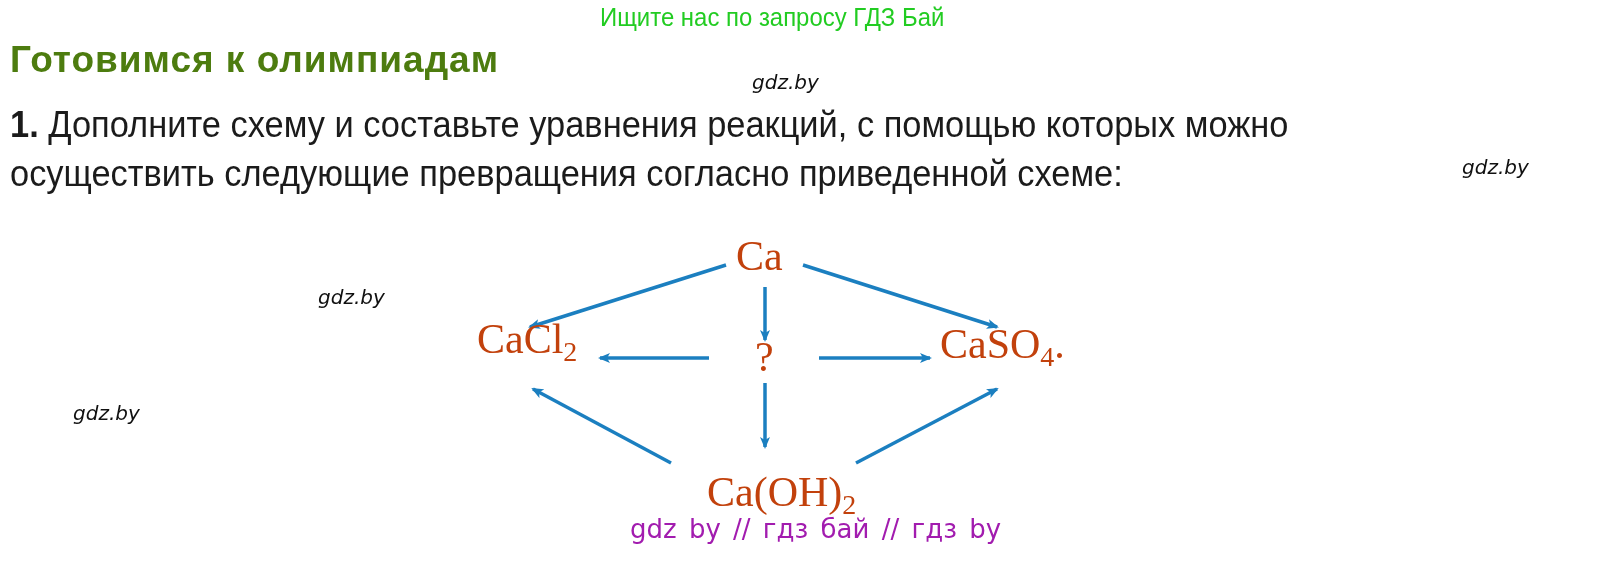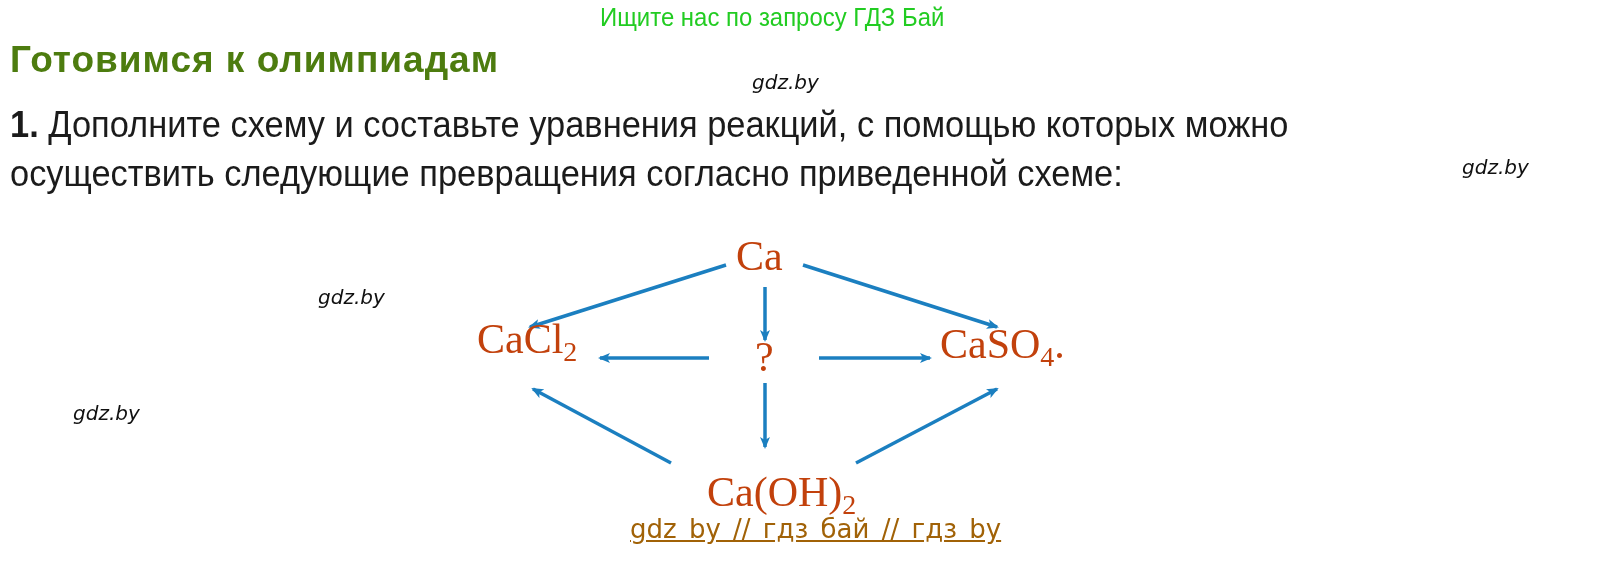--- a/index.html
+++ b/index.html
@@ -6,21 +6,21 @@
   body { width:1618px; height:568px; position:relative; overflow:hidden; font-family:"Liberation Sans", sans-serif; }
   .abs { position:absolute; white-space:nowrap; }
   .banner { left:600px; top:2px; font-size:26px; color:#22cc22; font-family:"Liberation Sans", sans-serif; transform:scaleX(0.92); transform-origin:left top; }
   .heading { left:10px; top:39px; font-size:37px; font-weight:bold; color:#4d7c0f; font-family:"Liberation Sans", sans-serif; letter-spacing:1px; }
   .wm { font-size:20px; color:#111; font-family:"DejaVu Sans", sans-serif;font-style:italic; }
   .task { left:10px; font-size:37px; color:#1b1b1b; font-family:"Liberation Sans", sans-serif; transform:scaleX(0.93); transform-origin:left top; }
   .task b { font-weight:bold; }
   .diagram { position:absolute; left:0; top:0; width:1618px; height:568px; }
   .chem { position:absolute; font-family:Liberation Serif, serif; font-size:42px; color:#c2410c; white-space:nowrap; }
   .chem sub { font-size:28px; vertical-align:-8px; }
-  .footer { left:630px; top:514px; font-size:26px; color:#a16207; font-family:"DejaVu Sans", sans-serif; word-spacing:4px;text-decoration:underline; }
+  .footer { left:630px; top:514px; font-size:26px; color:#a21caf; font-family:"DejaVu Sans", sans-serif; word-spacing:4px; }
 </style>
 </head>
 <body>
 
 <div class="abs banner">Ищите нас по запросу ГДЗ Бай</div>
 <div class="abs heading">Готовимся к олимпиадам</div>
 
 <div class="abs wm" style="left:752px; top:70px;">gdz.by</div>
 <div class="abs wm" style="left:1462px; top:155px;">gdz.by</div>
 <div class="abs wm" style="left:318px; top:285px;">gdz.by</div>

